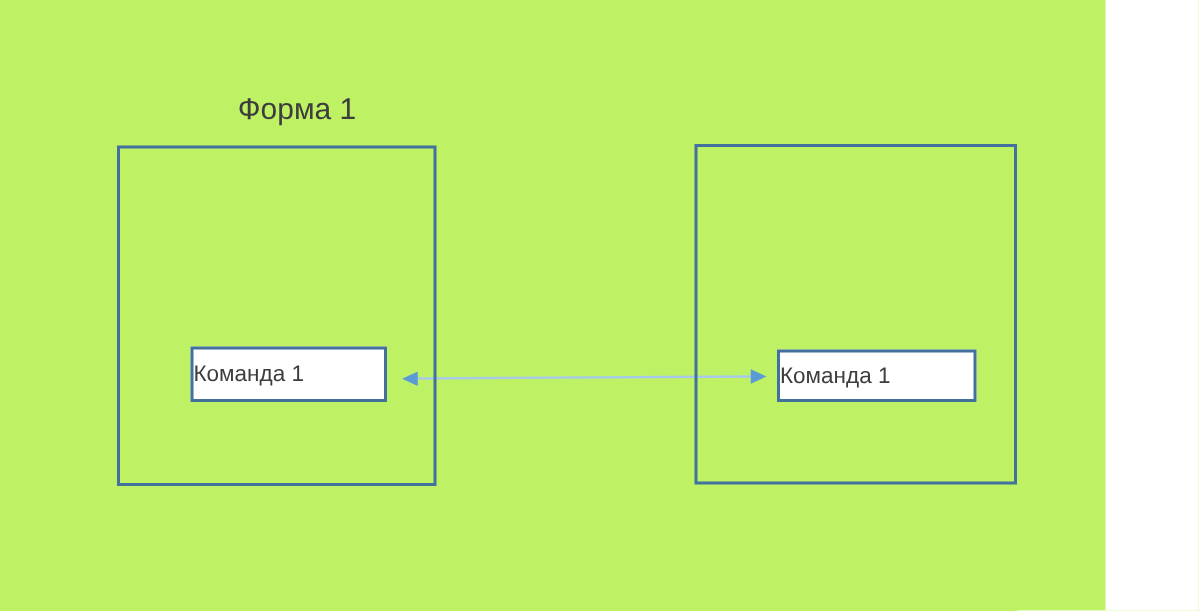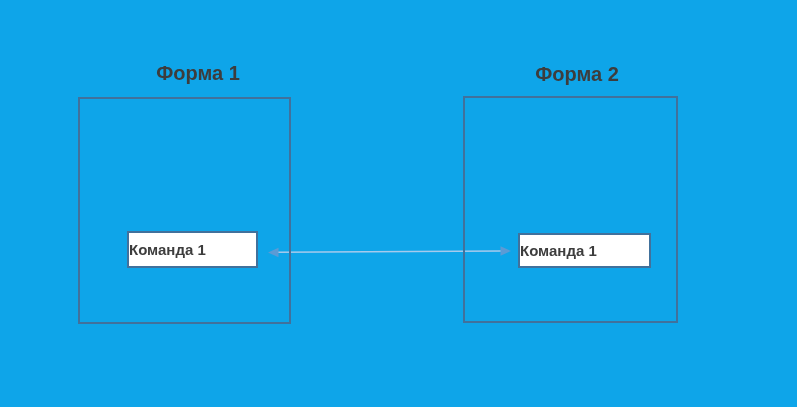--- a/index.html
+++ b/index.html
@@ -2,26 +2,25 @@
 <html><head>
 <meta charset="utf-8">
 <style>
   html, body {
     margin: 0;
     padding: 0;
     background: #ffffff;
   }
   .canvas {
     position: relative;
-    width: 797px;
+    width: 737px;
     height: 407px;
-    background: #0ea5e9;
+    background: #bef264;
     font-family: "Liberation Sans", sans-serif;
     overflow: hidden;
-    font-weight: bold;
   }
   .connector-svg {
     position: absolute;
     left: 0;
     top: 0;
     width: 799px;
     height: 407px;
     pointer-events: none;
   }
   .form-title {
@@ -68,19 +67,18 @@
     <polygon points="268,252.5 278.5,247.7 278.5,257.3" fill="#5B9BD5"></polygon>
     <polygon points="511,251 500.5,246.2 500.5,255.8" fill="#5B9BD5"></polygon>
   </svg>
 
   <div class="form-title title-1">Форма 1</div>
   <div class="form-box form-1"></div>
   <div class="command-button button-1">
     <span>Команда 1</span>
   </div>
 
-  <div class="form-title title-2">Форма 2</div>
   <div class="form-box form-2"></div>
   <div class="command-button button-2">
     <span>Команда 1</span>
   </div>
 
 </div>
 
 </body></html>

